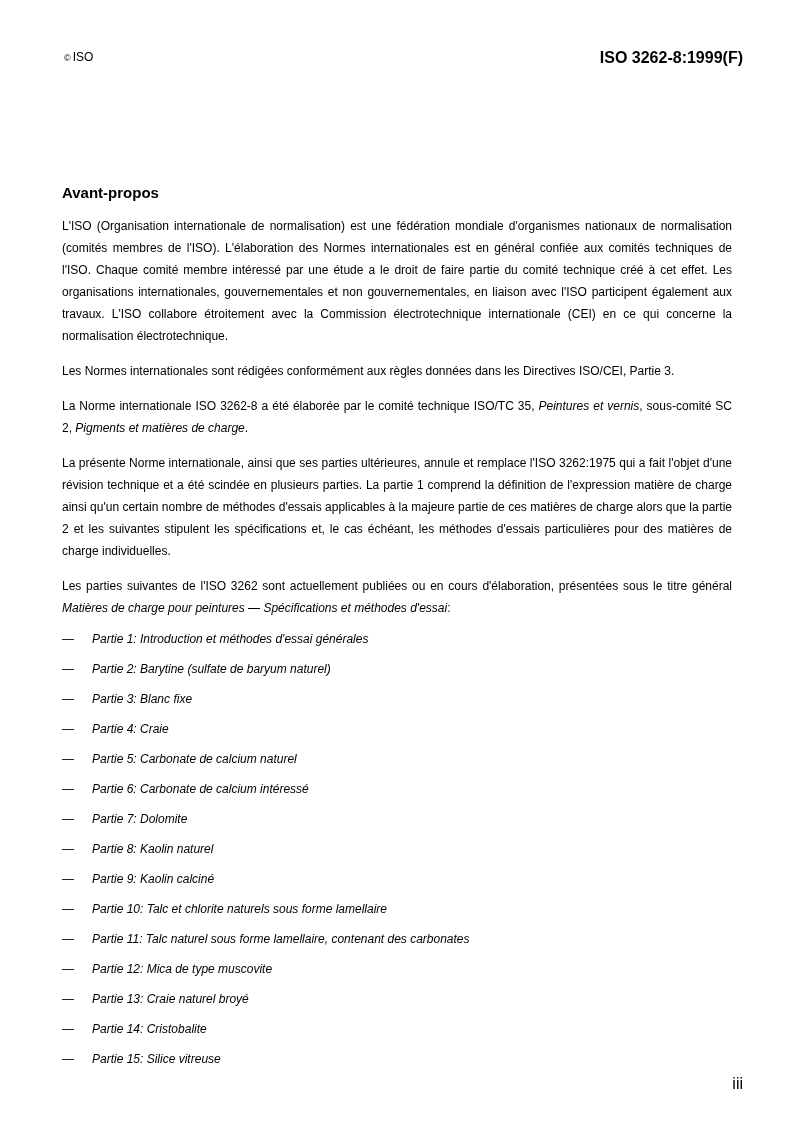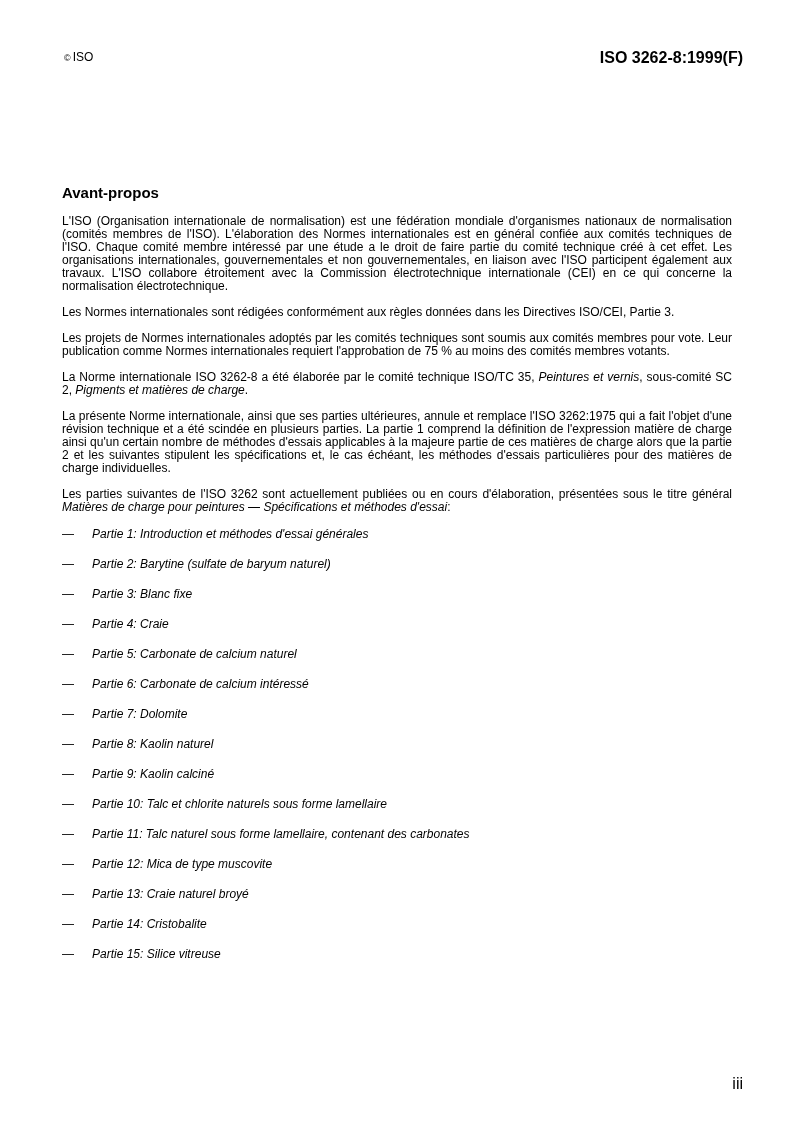--- a/index.html
+++ b/index.html
@@ -6,21 +6,21 @@
     body {
       width: 793px; height: 1122px; position: relative; overflow: hidden;
       font-family: "Liberation Sans", sans-serif; color: #000;
     }
     .hdr-left { position: absolute; left: 64px; top: 50px; font-size: 12px; }
     .hdr-left .copy { font-size: 9px; margin-right: 2px; }
     .hdr-right { position: absolute; right: 50px; top: 49px; font-size: 16px; font-weight: bold; text-align: center; }
     .content { position: absolute; left: 62px; top: 184px; width: 682px; }
     h1 { font-size: 15px; font-weight: bold; margin: 0 0 14px 0; }
     p {
-      font-size: 12px; line-height: 13px; margin: 0 12px 13px 0;
+      font-size: 12px; line-height: 22px; margin: 0 12px 13px 0;
       text-align: justify;
     }
     ul.parts { list-style: none; margin: 6px 0 0 0; padding: 0; }
     ul.parts li {
       font-size: 12px; line-height: 15px; height: 30px; display: flex;
     }
     ul.parts li .dash { width: 30px; flex: none; }
     ul.parts li .label { font-style: italic; }
     .page-num { position: absolute; right: 50px; top: 1075px; font-size: 16px; }
   </style>
@@ -30,21 +30,20 @@
 <div class="hdr-left">
   <span class="copy">©</span><span>ISO</span>
 </div>
 <div class="hdr-right">ISO 3262-8:1999(F)</div>
 
 <div class="content">
   <h1>Avant-propos</h1>
 
   <p>L'ISO (Organisation internationale de normalisation) est une fédération mondiale d'organismes nationaux de normalisation (comités membres de l'ISO). L'élaboration des Normes internationales est en général confiée aux comités techniques de l'ISO. Chaque comité membre intéressé par une étude a le droit de faire partie du comité technique créé à cet effet. Les organisations internationales, gouvernementales et non gouvernementales, en liaison avec l'ISO participent également aux travaux. L'ISO collabore étroitement avec la Commission électrotechnique internationale (CEI) en ce qui concerne la normalisation électrotechnique.</p>
   <p>Les Normes internationales sont rédigées conformément aux règles données dans les Directives ISO/CEI, Partie 3.</p>
-  <p>Les projets de Normes internationales adoptés par les comités techniques sont soumis aux comités membres pour vote. Leur publication comme Normes internationales requiert l'approbation de 75 % au moins des comités membres votants.</p>
   <p><span>La Norme internationale ISO 3262-8 a été élaborée par le comité technique ISO/TC 35, </span><em>Peintures et vernis</em><span>, sous-comité SC 2, </span><em>Pigments et matières de charge</em><span>.</span></p>
   <p>La présente Norme internationale, ainsi que ses parties ultérieures, annule et remplace l'ISO 3262:1975 qui a fait l'objet d'une révision technique et a été scindée en plusieurs parties. La partie 1 comprend la définition de l'expression matière de charge ainsi qu'un certain nombre de méthodes d'essais applicables à la majeure partie de ces matières de charge alors que la partie 2 et les suivantes stipulent les spécifications et, le cas échéant, les méthodes d'essais particulières pour des matières de charge individuelles.</p>
   <p><span>Les parties suivantes de l'ISO 3262 sont actuellement publiées ou en cours d'élaboration, présentées sous le titre général </span><em>Matières de charge pour peintures — Spécifications et méthodes d'essai</em><span>:</span></p>
 
   <ul class="parts" id="parts-list">
       <li>
         <span class="dash">—</span>
         <span class="label">Partie 1: Introduction et méthodes d'essai générales</span>
       </li>
       <li>

